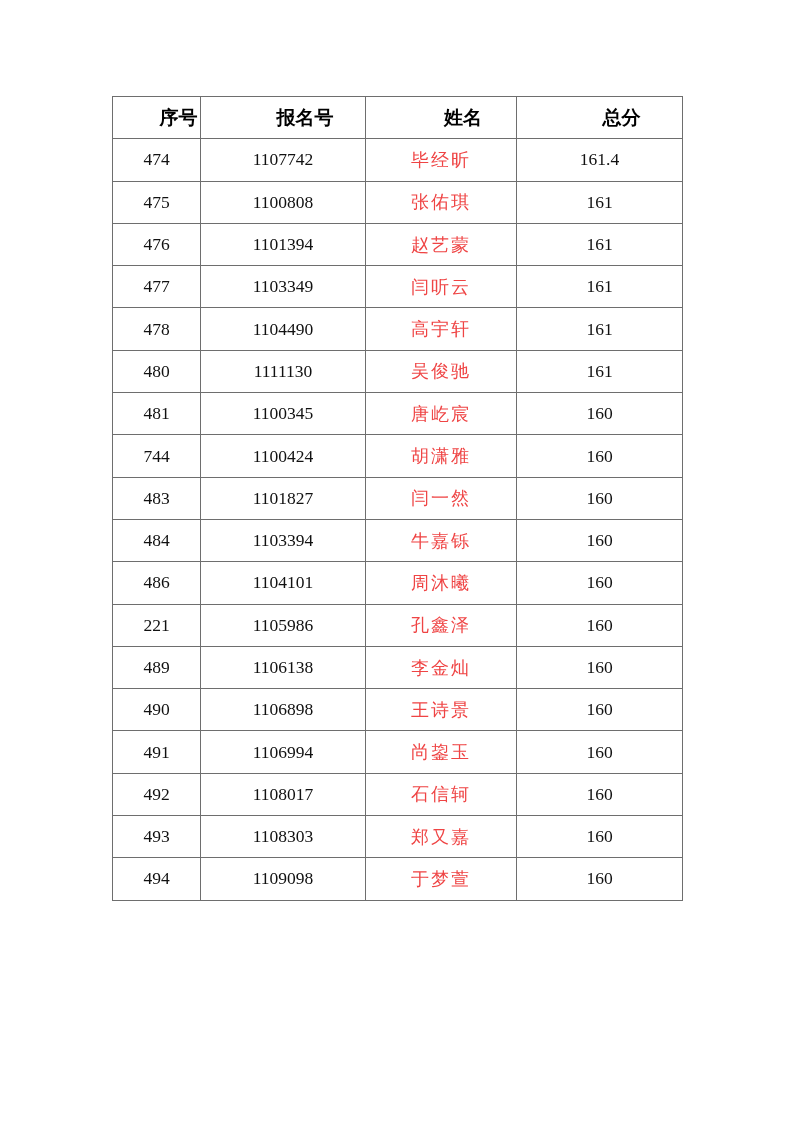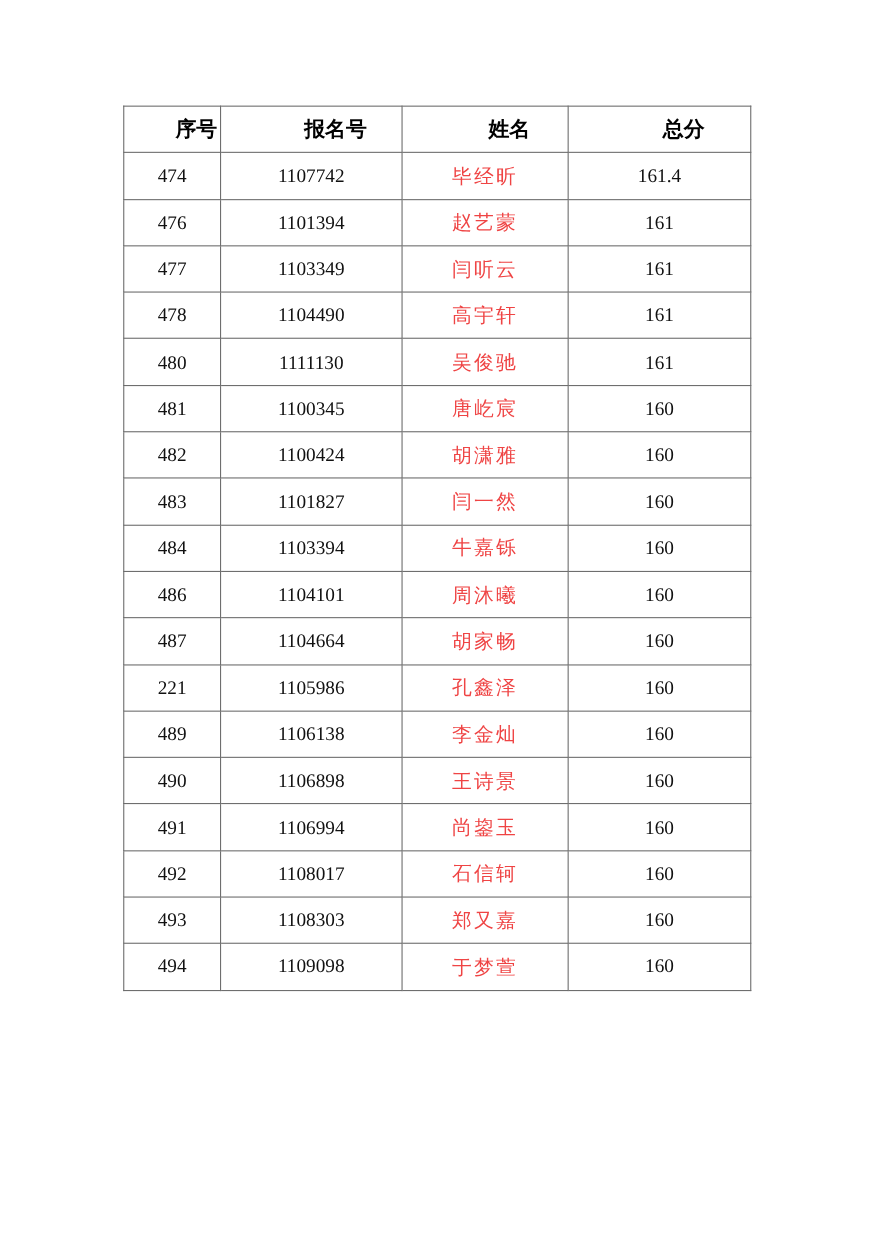--- a/index.html
+++ b/index.html
@@ -63,20 +63,26 @@
     </tr>
   </thead>
   <tbody id="table-body">
       <tr>
         <td>474</td>
         <td>1107742</td>
         <td class="name">毕经昕</td>
         <td>161.4</td>
       </tr>
       <tr>
+        <td>475</td>
+        <td>1100808</td>
+        <td class="name">张佑琪</td>
+        <td>161</td>
+      </tr>
+      <tr>
         <td>476</td>
         <td>1101394</td>
         <td class="name">赵艺蒙</td>
         <td>161</td>
       </tr>
       <tr>
         <td>477</td>
         <td>1103349</td>
         <td class="name">闫听云</td>
         <td>161</td>
@@ -93,47 +99,41 @@
         <td class="name">吴俊驰</td>
         <td>161</td>
       </tr>
       <tr>
         <td>481</td>
         <td>1100345</td>
         <td class="name">唐屹宸</td>
         <td>160</td>
       </tr>
       <tr>
-        <td>482</td>
+        <td>744</td>
         <td>1100424</td>
         <td class="name">胡潇雅</td>
         <td>160</td>
       </tr>
       <tr>
         <td>483</td>
         <td>1101827</td>
         <td class="name">闫一然</td>
         <td>160</td>
       </tr>
       <tr>
         <td>484</td>
         <td>1103394</td>
         <td class="name">牛嘉铄</td>
         <td>160</td>
       </tr>
       <tr>
         <td>486</td>
         <td>1104101</td>
         <td class="name">周沐曦</td>
-        <td>160</td>
-      </tr>
-      <tr>
-        <td>487</td>
-        <td>1104664</td>
-        <td class="name">胡家畅</td>
         <td>160</td>
       </tr>
       <tr>
         <td>221</td>
         <td>1105986</td>
         <td class="name">孔鑫泽</td>
         <td>160</td>
       </tr>
       <tr>
         <td>489</td>

